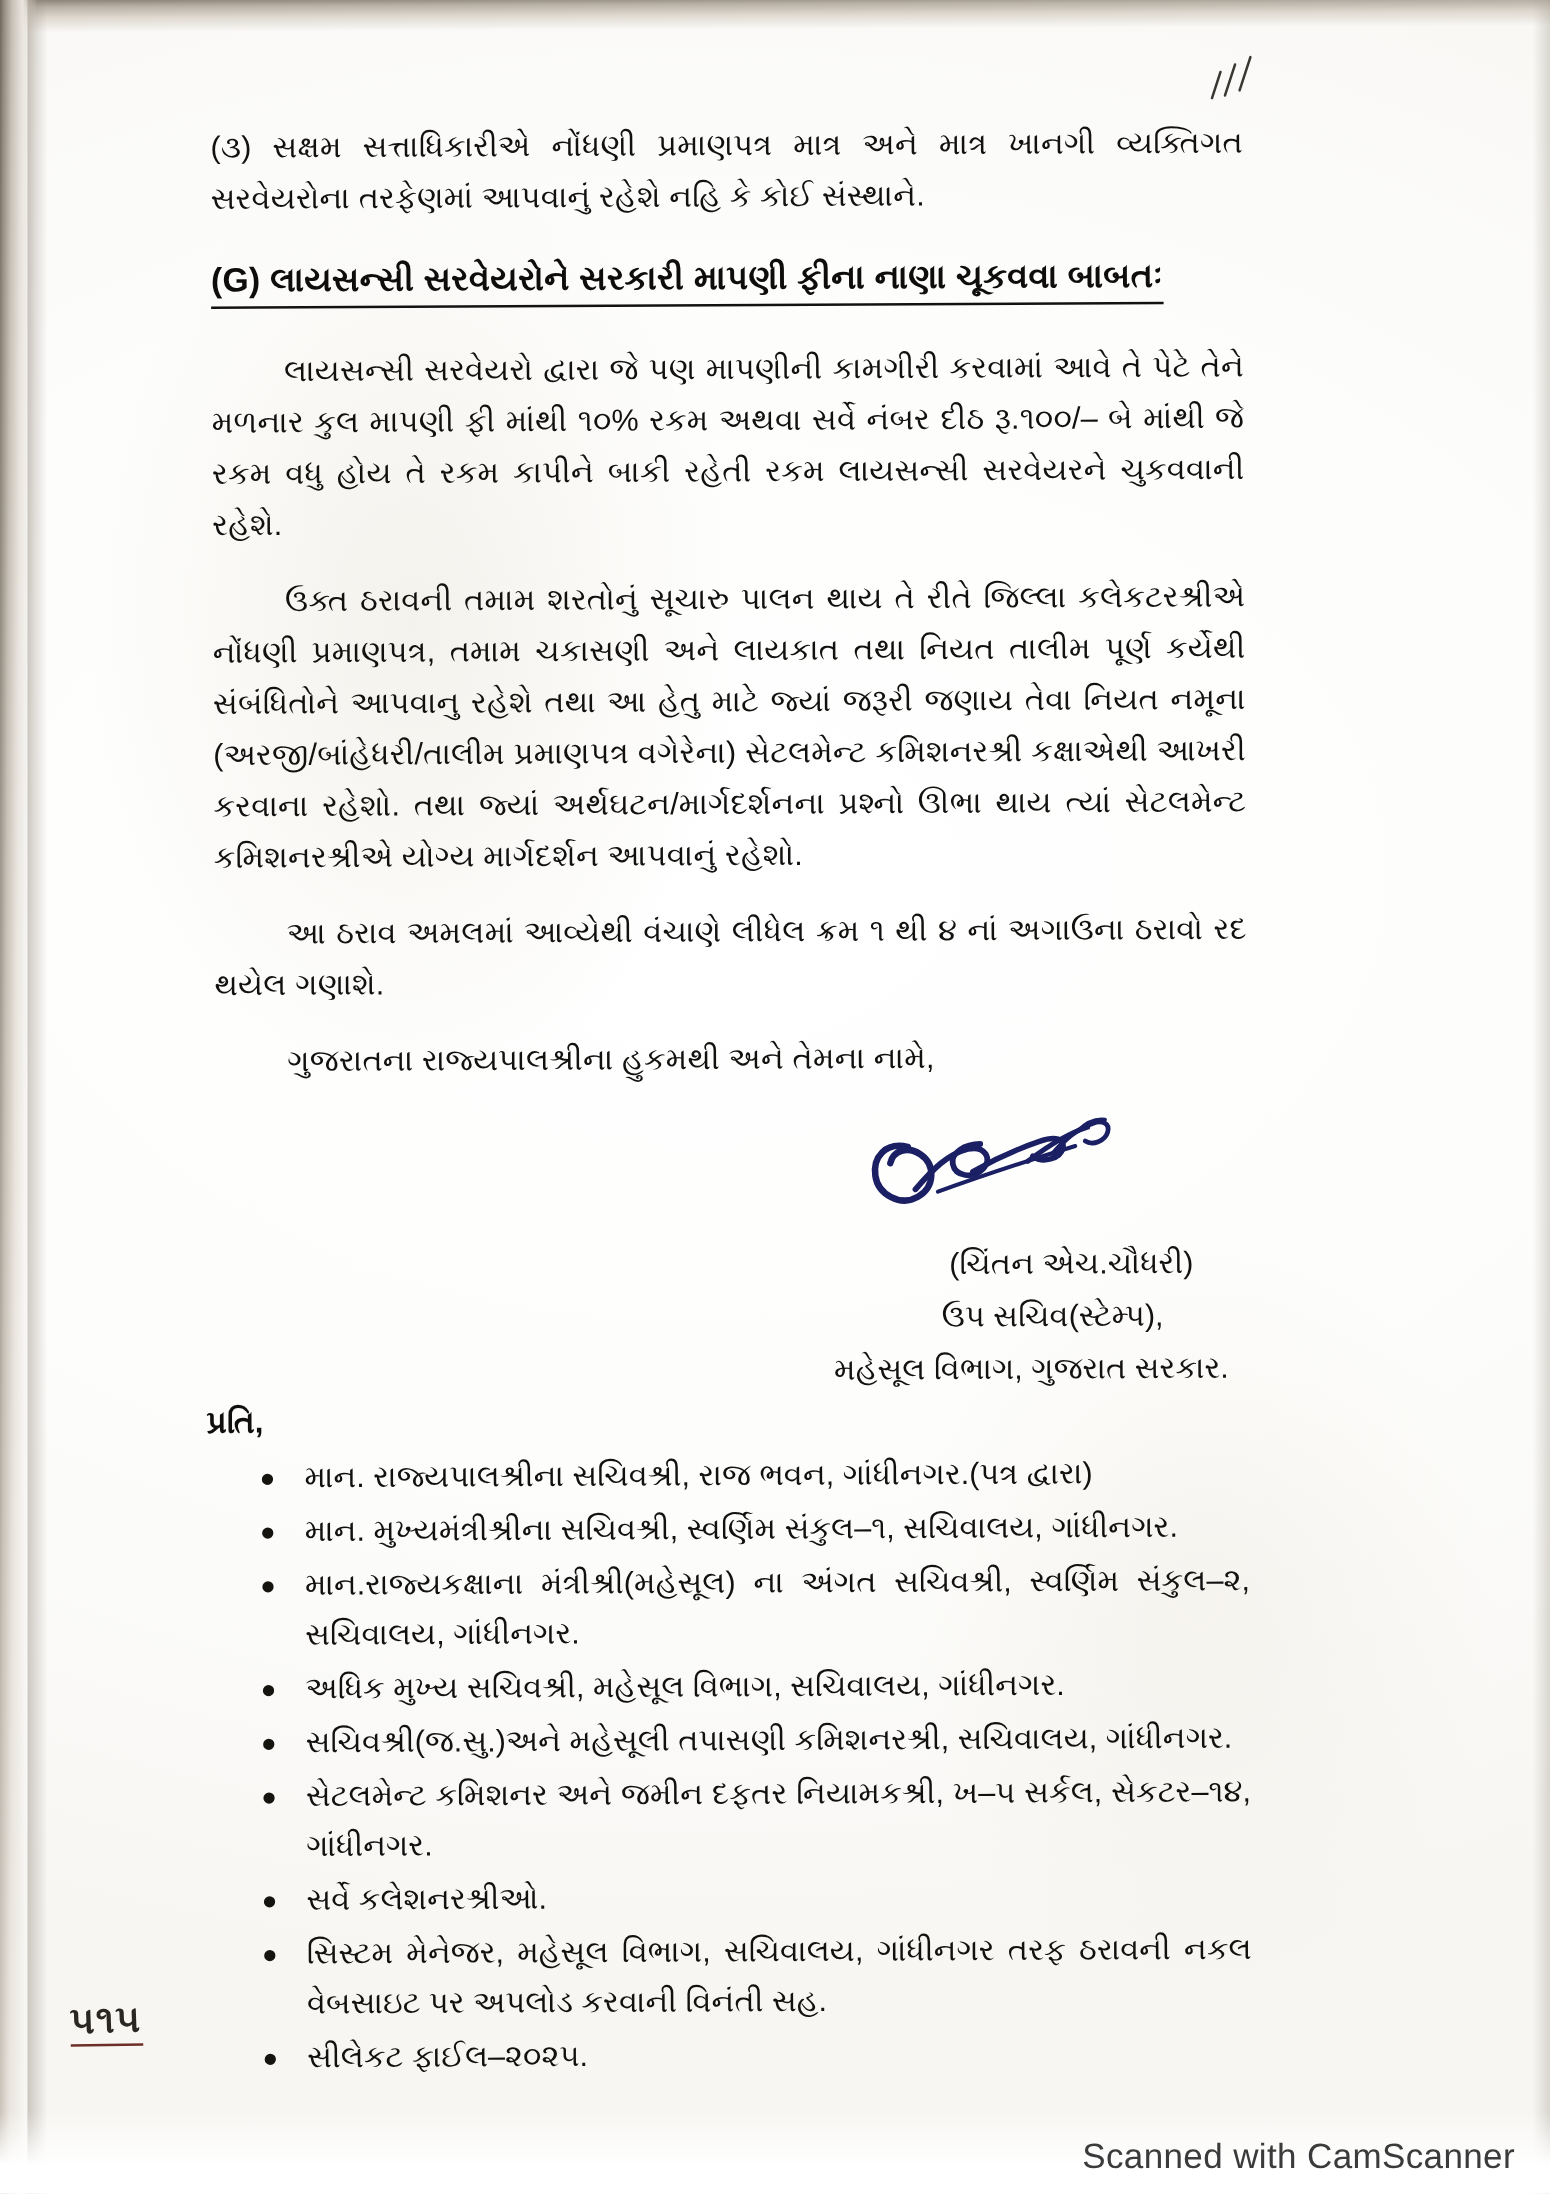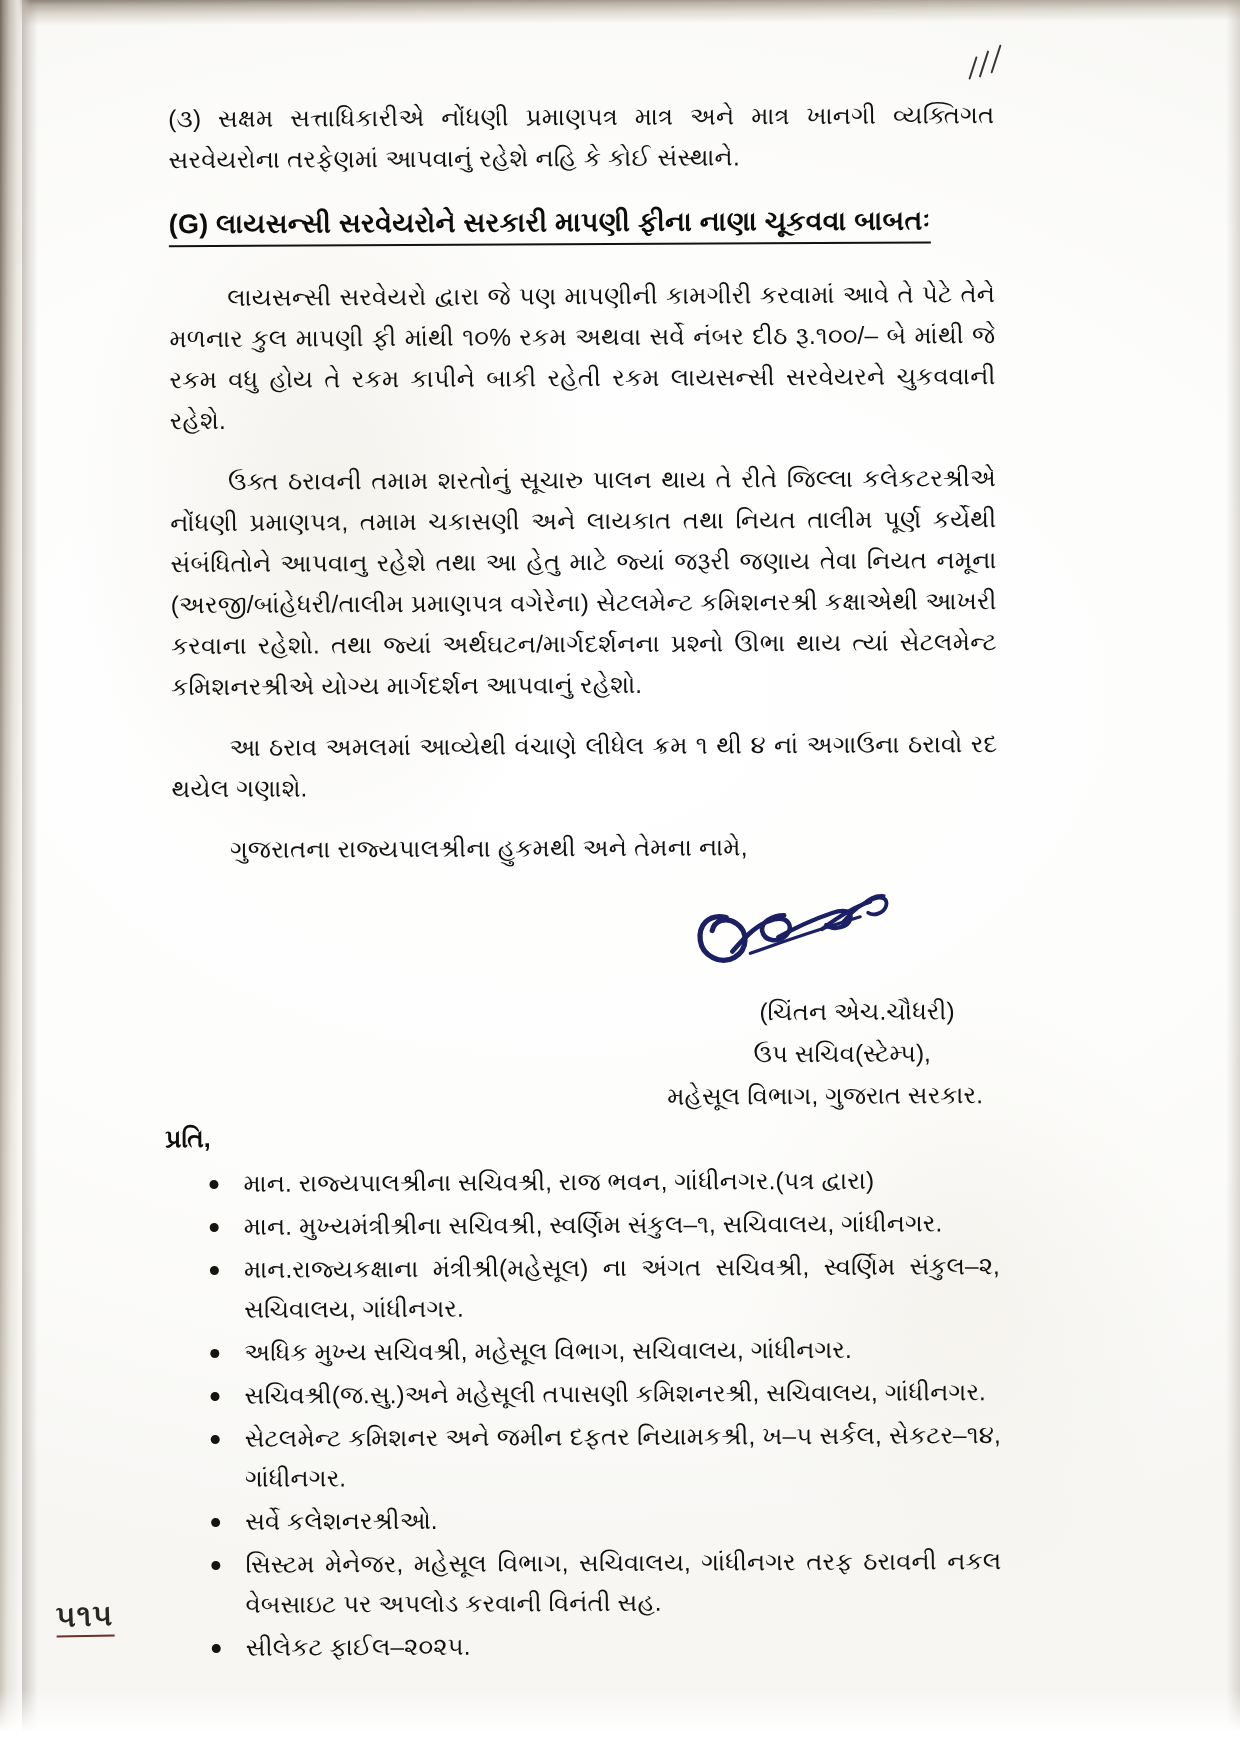--- a/index.html
+++ b/index.html
@@ -362,14 +362,15 @@
     </div>
   </div>
 
   <div class="page-number">
     <span>૫૧૫</span>
     <span class="pn-underline"></span>
   </div>
 
   <div class="footer-band"></div>
 
+  <div class="camscanner">Scanned with CamScanner</div>
 
 </div>
 
 </body></html>

